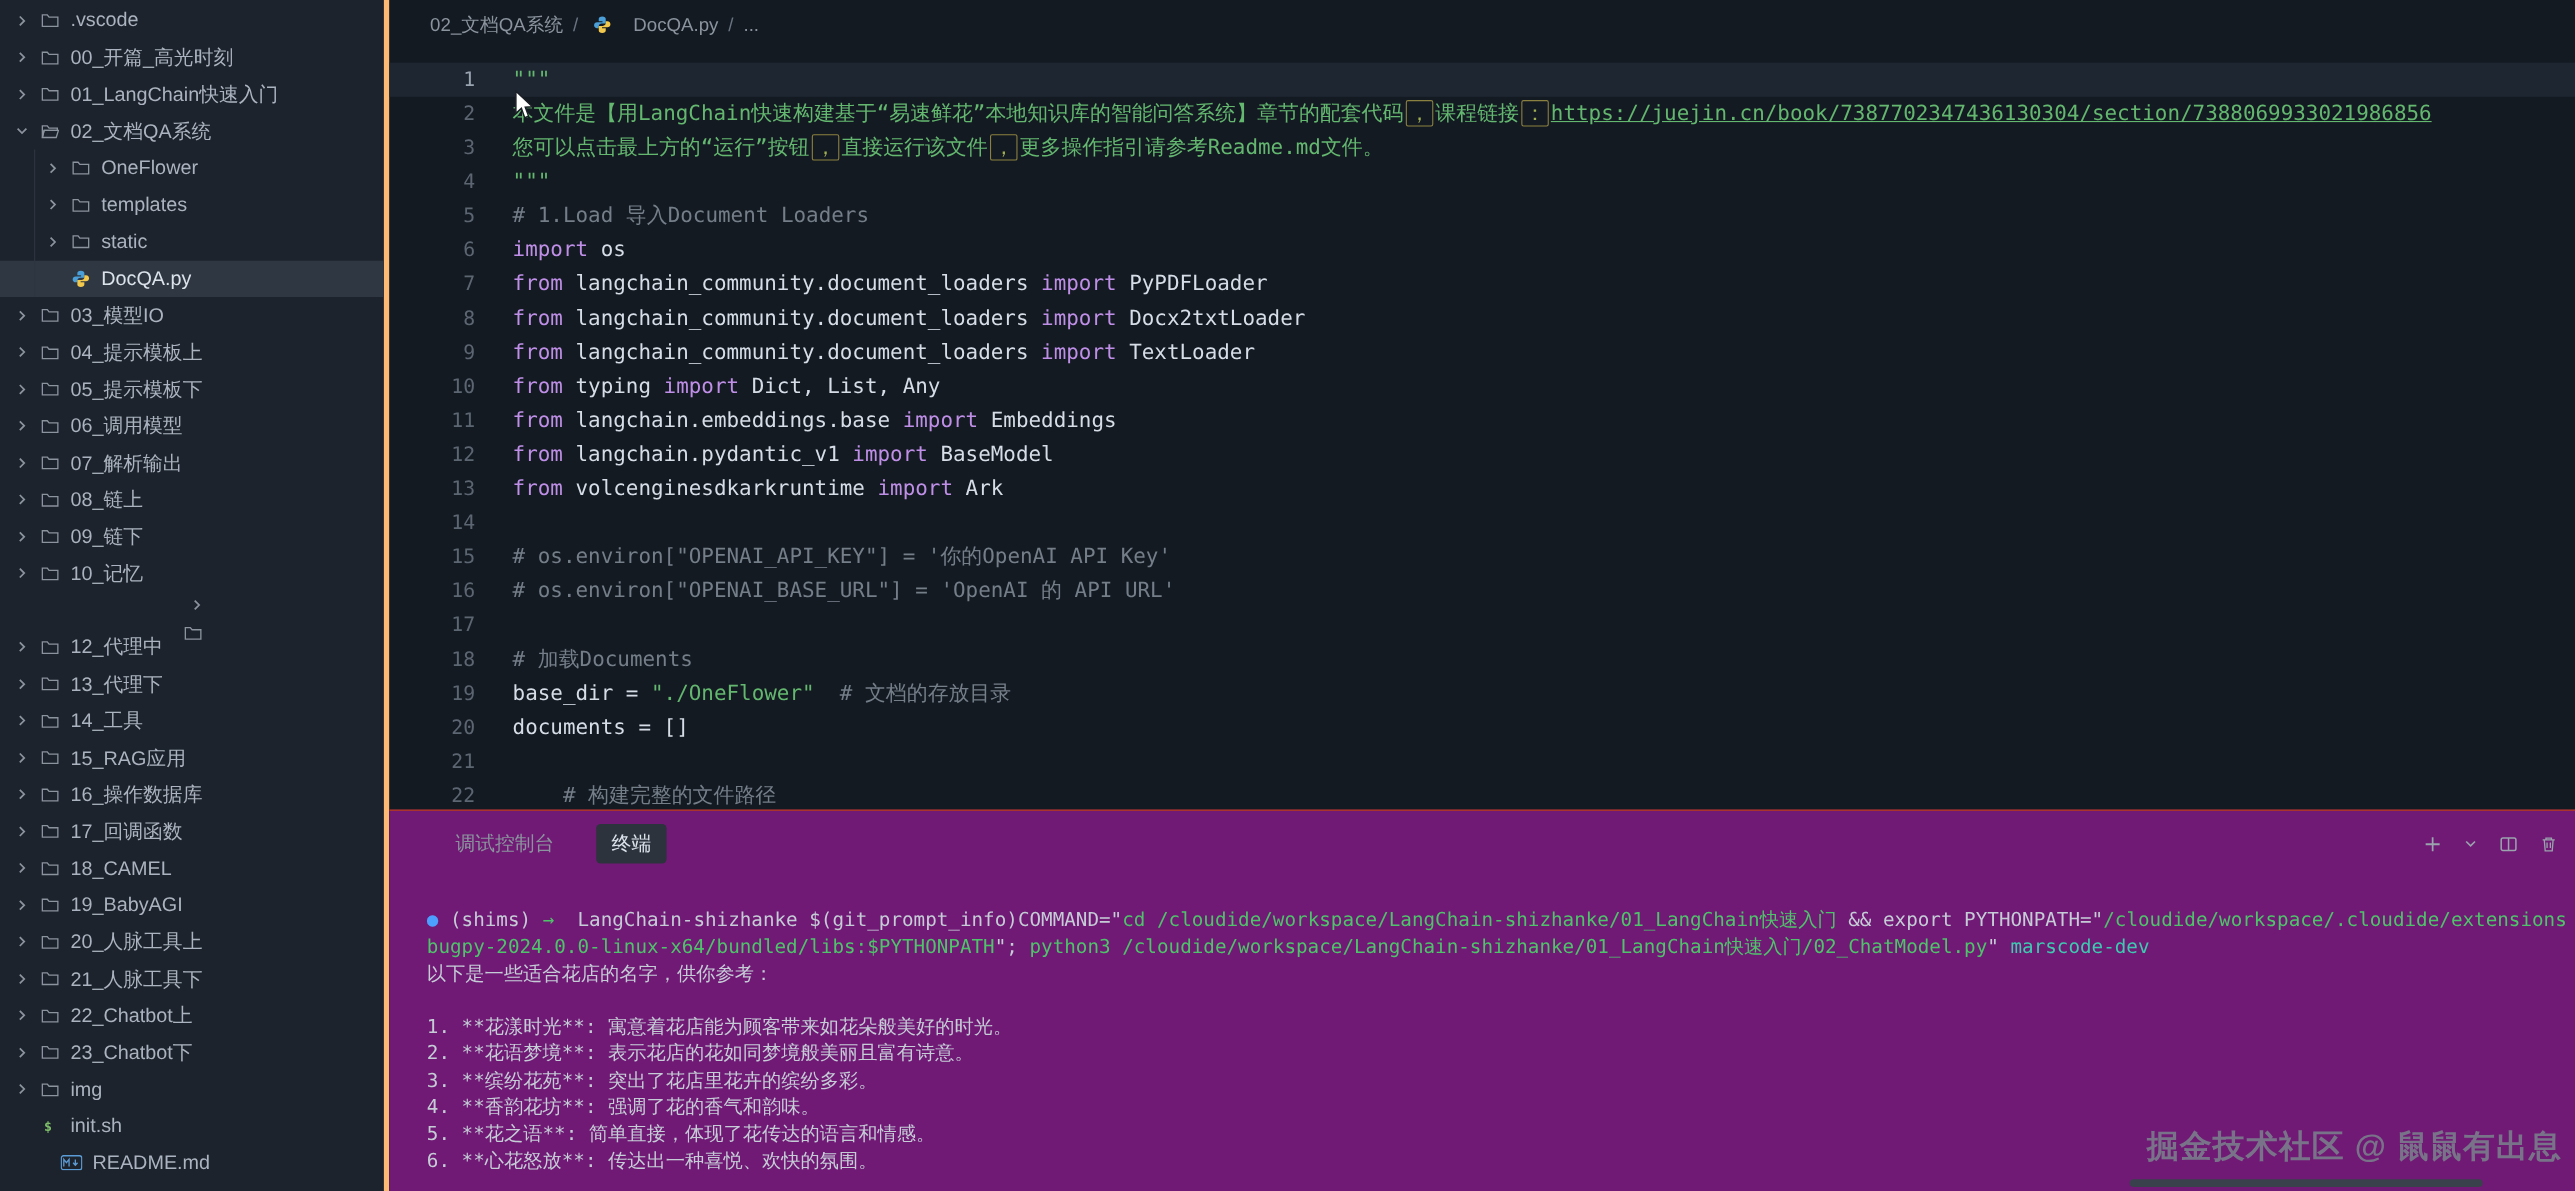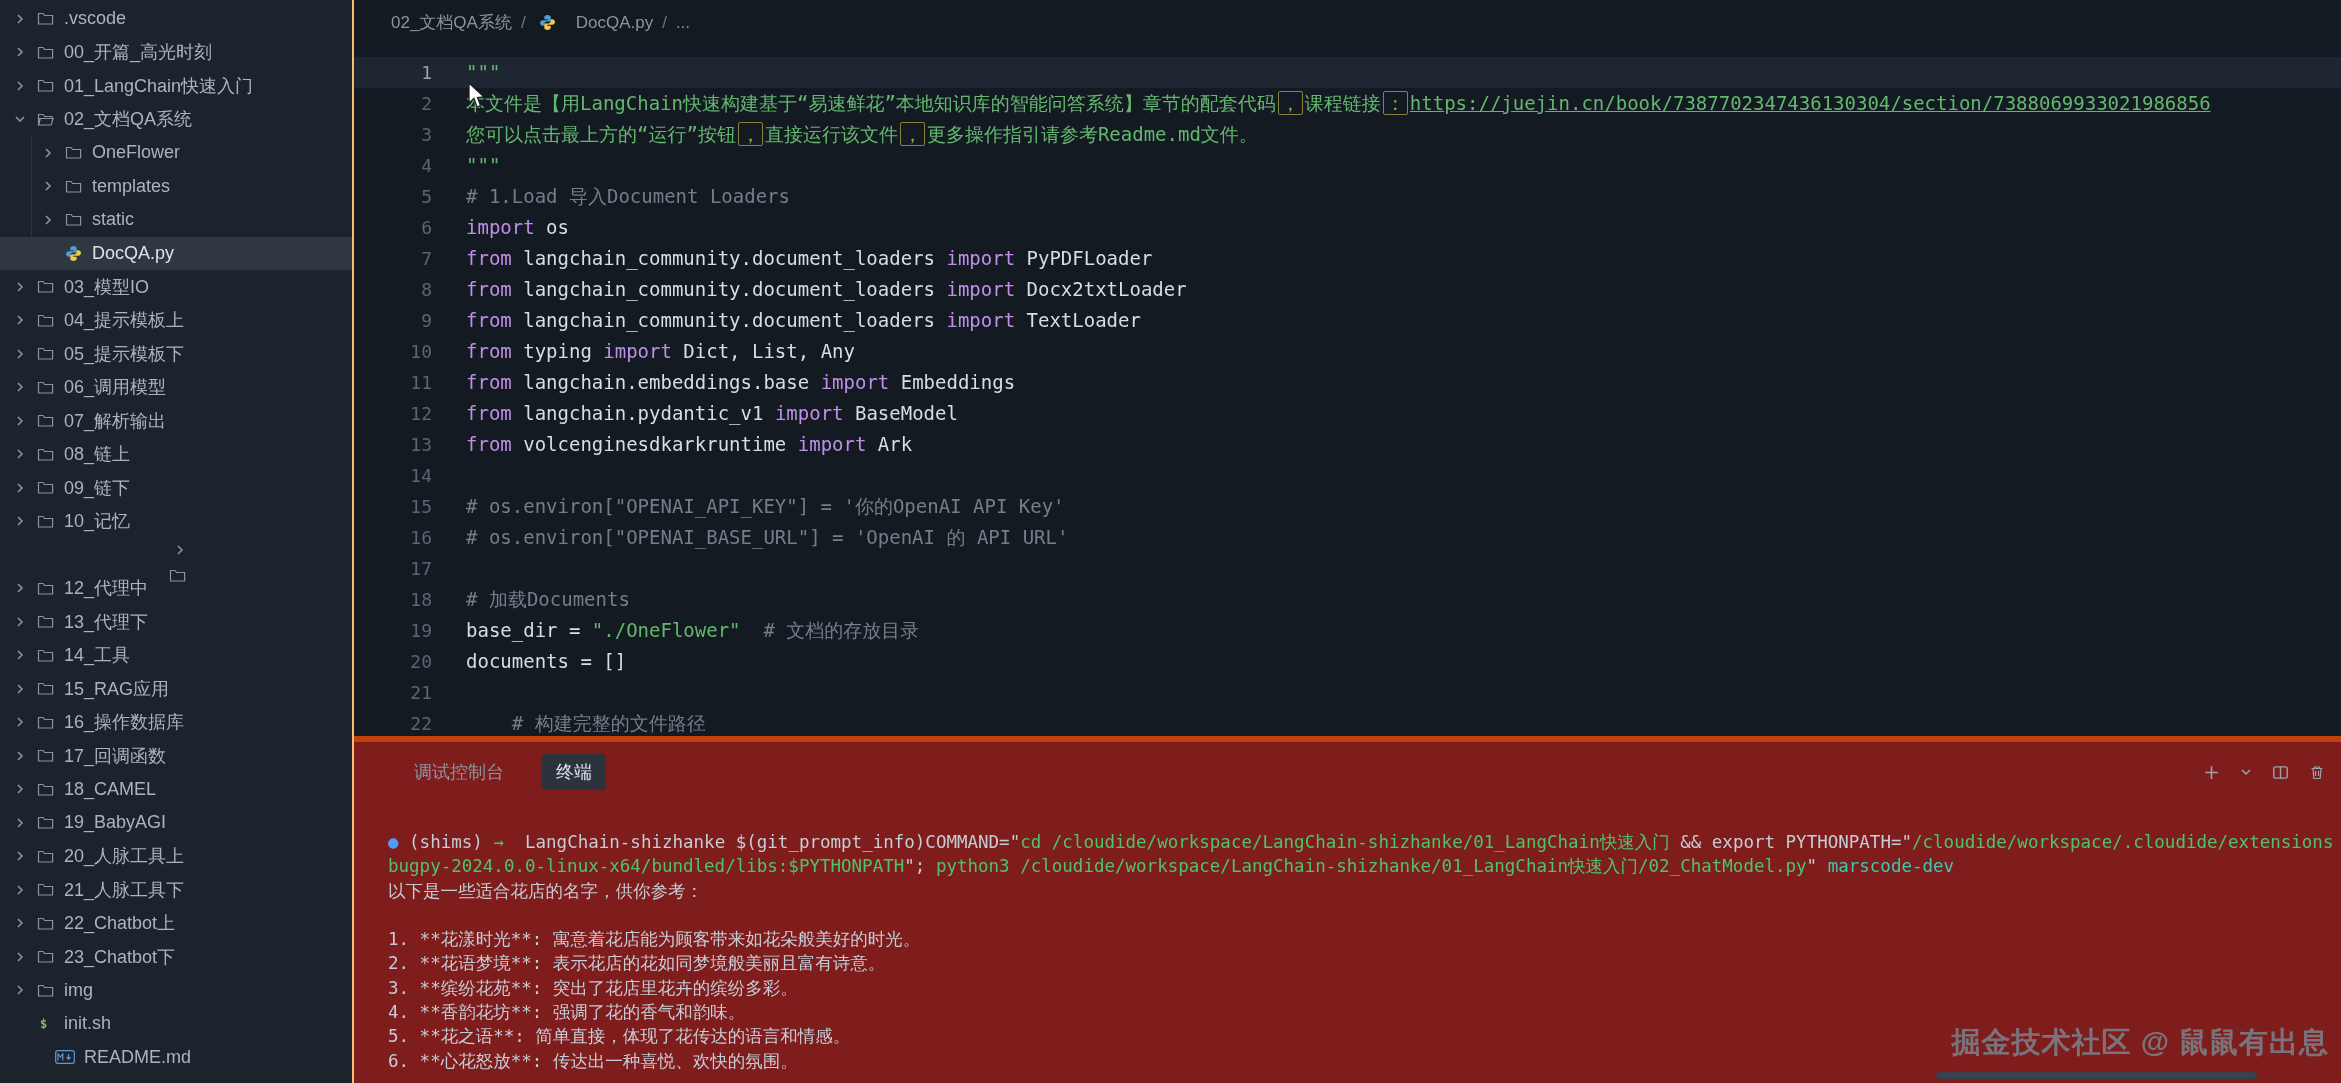--- a/index.html
+++ b/index.html
@@ -5,21 +5,21 @@
   * { box-sizing: border-box; }
   html,body { margin:0; padding:0; }
   body {
     width:2341px; height:1083px; overflow:hidden; position:relative;
     background:#141a22; font-family:"Liberation Sans", sans-serif;
     -webkit-font-smoothing:antialiased;
   }
   
   .sidebar {
     position:absolute; left:0; top:0; width:354px; height:1083px;
-    background:#1d232c; border-right:2px solid #fdba74; overflow:hidden; padding-top:2px;
+    background:#1d232c; border-right:5px solid #fdba74; overflow:hidden; padding-top:2px;
   }
   .tree-row {
     height:33.5px; display:flex; align-items:center; color:#aab3bf;
     font-size:18px; white-space:nowrap; cursor:pointer;
   }
   .tree-row.selected { background:#2f3742; color:#dbe2ea; }
   .chev { width:24px; flex:0 0 24px; display:flex; justify-content:center; align-items:center; color:#8b939e; }
   .ticon { width:26px; flex:0 0 26px; display:flex; justify-content:center; align-items:center; margin-right:6px; }
   .tlabel { overflow:hidden; text-overflow:ellipsis; }
   .indent-guide { position:absolute; left:31px; top:136px; width:1px; height:134px; background:#2e3642; }
@@ -48,21 +48,21 @@
   .c-com { color:#747e89; }
   .c-def { color:#d6dde6; }
   .c-box {
     color:#9fae53; border:1px solid #8a8140; border-radius:2px;
     margin:0 2px; padding:0 2px;
   }
   .mouse-cursor { position:absolute; left:466px; top:82px; z-index:9; pointer-events:none; }
   
   .panel {
     position:absolute; top:736px; left:0; right:0; bottom:0;
-    background:#7f1d1d; border-top:6px solid #c2410c;
+    background:#701a75; border-top:1px solid #c2410c;
   }
   .panel-bar { height:60px; display:flex; align-items:center; gap:24px; padding-left:46px; position:relative; }
   .panel-tab { font-size:18px; color:#8b949e; padding:6px 14px; border-radius:4px; cursor:pointer; }
   .panel-tab.active { background:#2c333d; color:#dce3eb; }
   .panel-actions { position:absolute; right:16px; top:0; height:60px; display:flex; align-items:center; gap:20px; color:#9aa3ae; }
   .panel-actions .pa-icon { display:flex; align-items:center; cursor:pointer; }
   .term {
     position:absolute; top:88px; left:34px; right:8px; bottom:0; overflow:hidden;
     font-family:"DejaVu Sans Mono", monospace; font-size:17.5px; color:#c5ccd6;
   }

